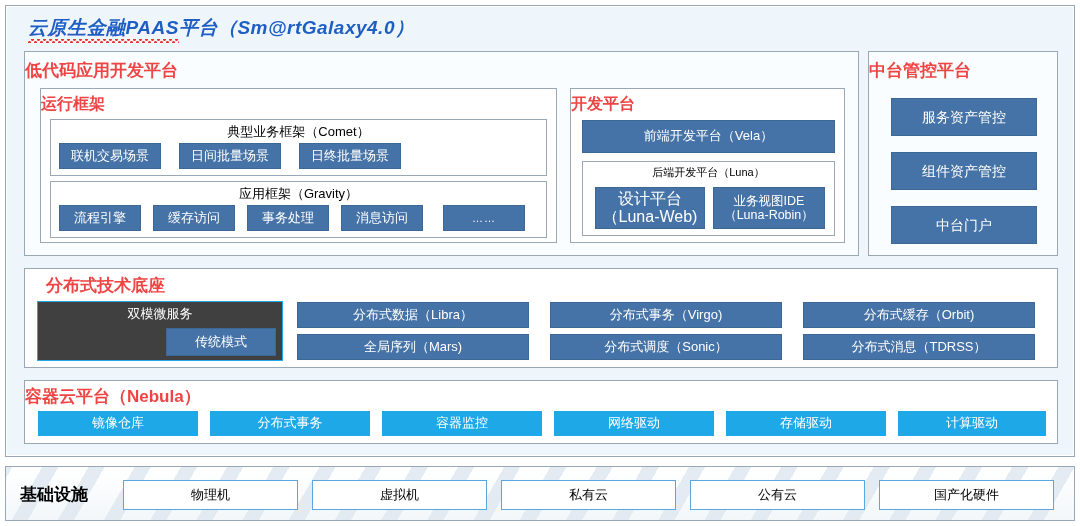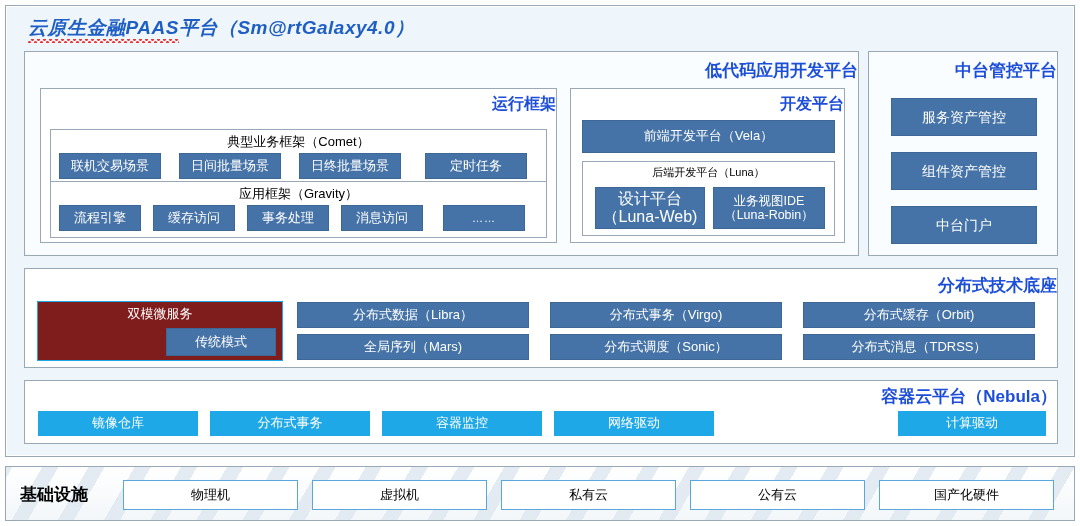--- a/index.html
+++ b/index.html
@@ -39,21 +39,21 @@
   }
 
   
   .panel{
     position:absolute;box-sizing:border-box;
     background:#fafdff;
     border:1px solid #9aa7b4;
   }
   .panel.white{background:#ffffff;}
   .panel-title{
-    text-align:right;font-weight:bold;color:#1d4ed8;
+    text-align:left;font-weight:bold;color:#ef4444;
     font-family:"Liberation Sans","DejaVu Sans",sans-serif;
   }
   .sub-title{
     text-align:center;color:#000;
     font-family:"Liberation Sans","DejaVu Sans",sans-serif;
   }
 
   
   .chip{
     position:absolute;box-sizing:border-box;
@@ -68,21 +68,21 @@
     background:#ffffff;color:#000000;border:1px solid #6a8fc0;
   }
   .chip.outline{
     background:#ffffff;color:#000000;border:1px solid #5aa7de;
     font-size:13px;
   }
 
   
   .dual{
     position:absolute;box-sizing:border-box;
-    background:#7f1d1d;border:1px solid #1fa8e8;
+    background:#404040;border:1px solid #1fa8e8;
   }
   .dual-title{
     text-align:center;color:#ffffff;font-size:13px;
     padding-top:3px;
   }
 
   
   .infra{
     position:absolute;left:5px;top:466px;width:1070px;height:55px;
     box-sizing:border-box;
@@ -106,26 +106,25 @@
   <div class="main-frame">
 
     <div class="title"><span class="sq">云原生金融PAAS</span><span>平台（Sm@rtGalaxy4.0）</span></div>
 
     <div class="panel" style="left:18px;top:45px;width:835px;height:205px;">
       <div class="panel-title" style="position:absolute;left:0;top:7px;width:100%;font-size:17px;">低代码应用开发平台</div>
 
       <div class="panel white" style="left:15px;top:36px;width:517px;height:155px;">
         <div class="panel-title" style="position:absolute;left:0;top:5px;width:100%;font-size:16px;">运行框架</div>
 
-        <div class="panel white" style="left:9px;top:30px;width:497px;height:57px;margin-top:10px;">
+        <div class="panel white" style="left:9px;top:30px;width:497px;height:57px;">
           <div class="sub-title" style="position:absolute;left:0;top:3px;width:100%;font-size:13px;">典型业务框架（Comet）</div>
           <div class="chip" style="left:8px;top:23px;width:102px;height:26px;">联机交易场景</div>
           <div class="chip" style="left:128px;top:23px;width:102px;height:26px;">日间批量场景</div>
           <div class="chip" style="left:248px;top:23px;width:102px;height:26px;">日终批量场景</div>
-          <div class="chip" style="left:374px;top:23px;width:102px;height:26px;">定时任务</div>
         </div>
 
         <div class="panel white" style="left:9px;top:92px;width:497px;height:57px;">
           <div class="sub-title" style="position:absolute;left:0;top:3px;width:100%;font-size:13px;">应用框架（Gravity）</div>
           <div class="chip" style="left:8px;top:23px;width:82px;height:26px;">流程引擎</div>
           <div class="chip" style="left:102px;top:23px;width:82px;height:26px;">缓存访问</div>
           <div class="chip" style="left:196px;top:23px;width:82px;height:26px;">事务处理</div>
           <div class="chip" style="left:290px;top:23px;width:82px;height:26px;">消息访问</div>
           <div class="chip" style="left:392px;top:23px;width:82px;height:26px;font-size:11px;letter-spacing:1px;">……</div>
         </div>
@@ -146,21 +145,21 @@
     </div>
 
     <div class="panel" style="left:862px;top:45px;width:190px;height:205px;">
       <div class="panel-title" style="position:absolute;left:0;top:7px;width:100%;font-size:17px;">中台管控平台</div>
       <div class="chip" style="left:22px;top:46px;width:146px;height:38px;font-size:14px;">服务资产管控</div>
       <div class="chip" style="left:22px;top:100px;width:146px;height:38px;font-size:14px;">组件资产管控</div>
       <div class="chip" style="left:22px;top:154px;width:146px;height:38px;font-size:14px;">中台门户</div>
     </div>
 
     <div class="panel white" style="left:18px;top:262px;width:1034px;height:100px;">
-      <div class="panel-title" style="position:absolute;left:0;top:5px;width:100%;font-size:17px;">分布式技术底座</div>
+      <div class="panel-title" style="position:absolute;left:0;top:5px;width:100%;font-size:17px;padding-left:21px;">分布式技术底座</div>
 
       <div class="dual" style="left:12px;top:32px;width:246px;height:60px;">
         <div class="dual-title">双模微服务</div>
         <div class="chip" style="left:128px;top:26px;width:110px;height:28px;">传统模式</div>
       </div>
 
       <div class="chip" style="left:272px;top:33px;width:232px;height:26px;">分布式数据（Libra）</div>
       <div class="chip" style="left:272px;top:65px;width:232px;height:26px;">全局序列（Mars)</div>
 
       <div class="chip" style="left:525px;top:33px;width:232px;height:26px;">分布式事务（Virgo)</div>
@@ -169,20 +168,21 @@
       <div class="chip" style="left:778px;top:33px;width:232px;height:26px;">分布式缓存（Orbit)</div>
       <div class="chip" style="left:778px;top:65px;width:232px;height:26px;">分布式消息（TDRSS）</div>
     </div>
 
     <div class="panel white" style="left:18px;top:374px;width:1034px;height:64px;">
       <div class="panel-title" style="position:absolute;left:0;top:4px;width:100%;font-size:17px;">容器云平台（Nebula）</div>
       <div class="chip cyan" style="left:13px;top:30px;width:160px;height:25px;">镜像仓库</div>
       <div class="chip cyan" style="left:185px;top:30px;width:160px;height:25px;">分布式事务</div>
       <div class="chip cyan" style="left:357px;top:30px;width:160px;height:25px;">容器监控</div>
       <div class="chip cyan" style="left:529px;top:30px;width:160px;height:25px;">网络驱动</div>
+      <div class="chip cyan" style="left:701px;top:30px;width:160px;height:25px;">存储驱动</div>
       <div class="chip cyan" style="left:873px;top:30px;width:148px;height:25px;">计算驱动</div>
     </div>
 
   </div>
 
   <div class="infra">
     <div class="infra-label">基础设施</div>
     <div class="chip outline" style="left:306px;top:13px;width:175px;height:30px;">虚拟机</div>
     <div class="chip outline" style="left:117px;top:13px;width:175px;height:30px;">物理机</div>
     <div class="chip outline" style="left:495px;top:13px;width:175px;height:30px;">私有云</div>

